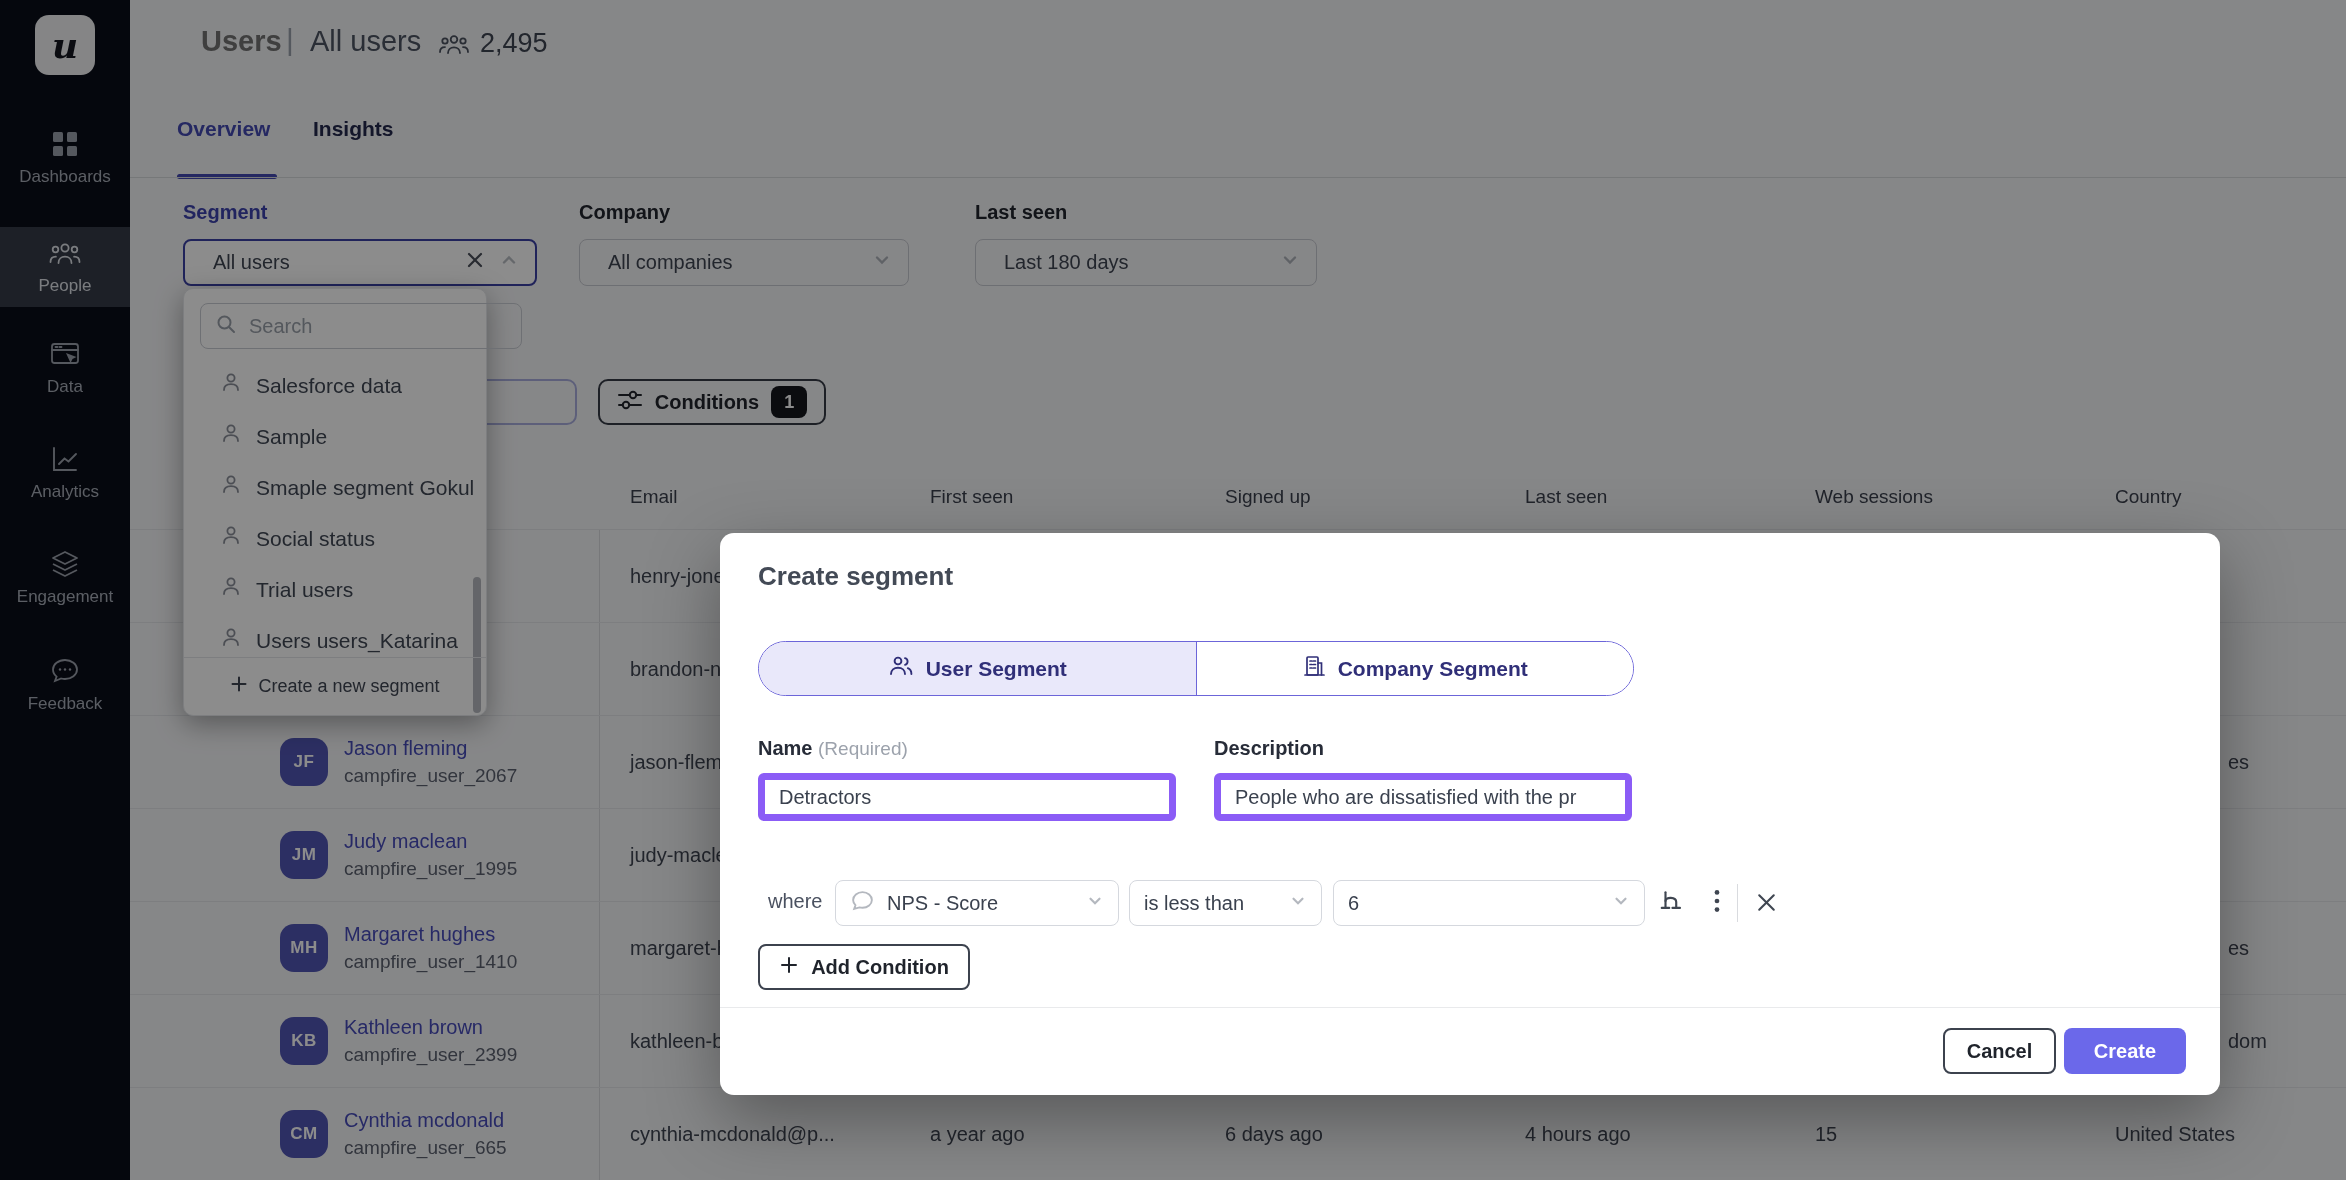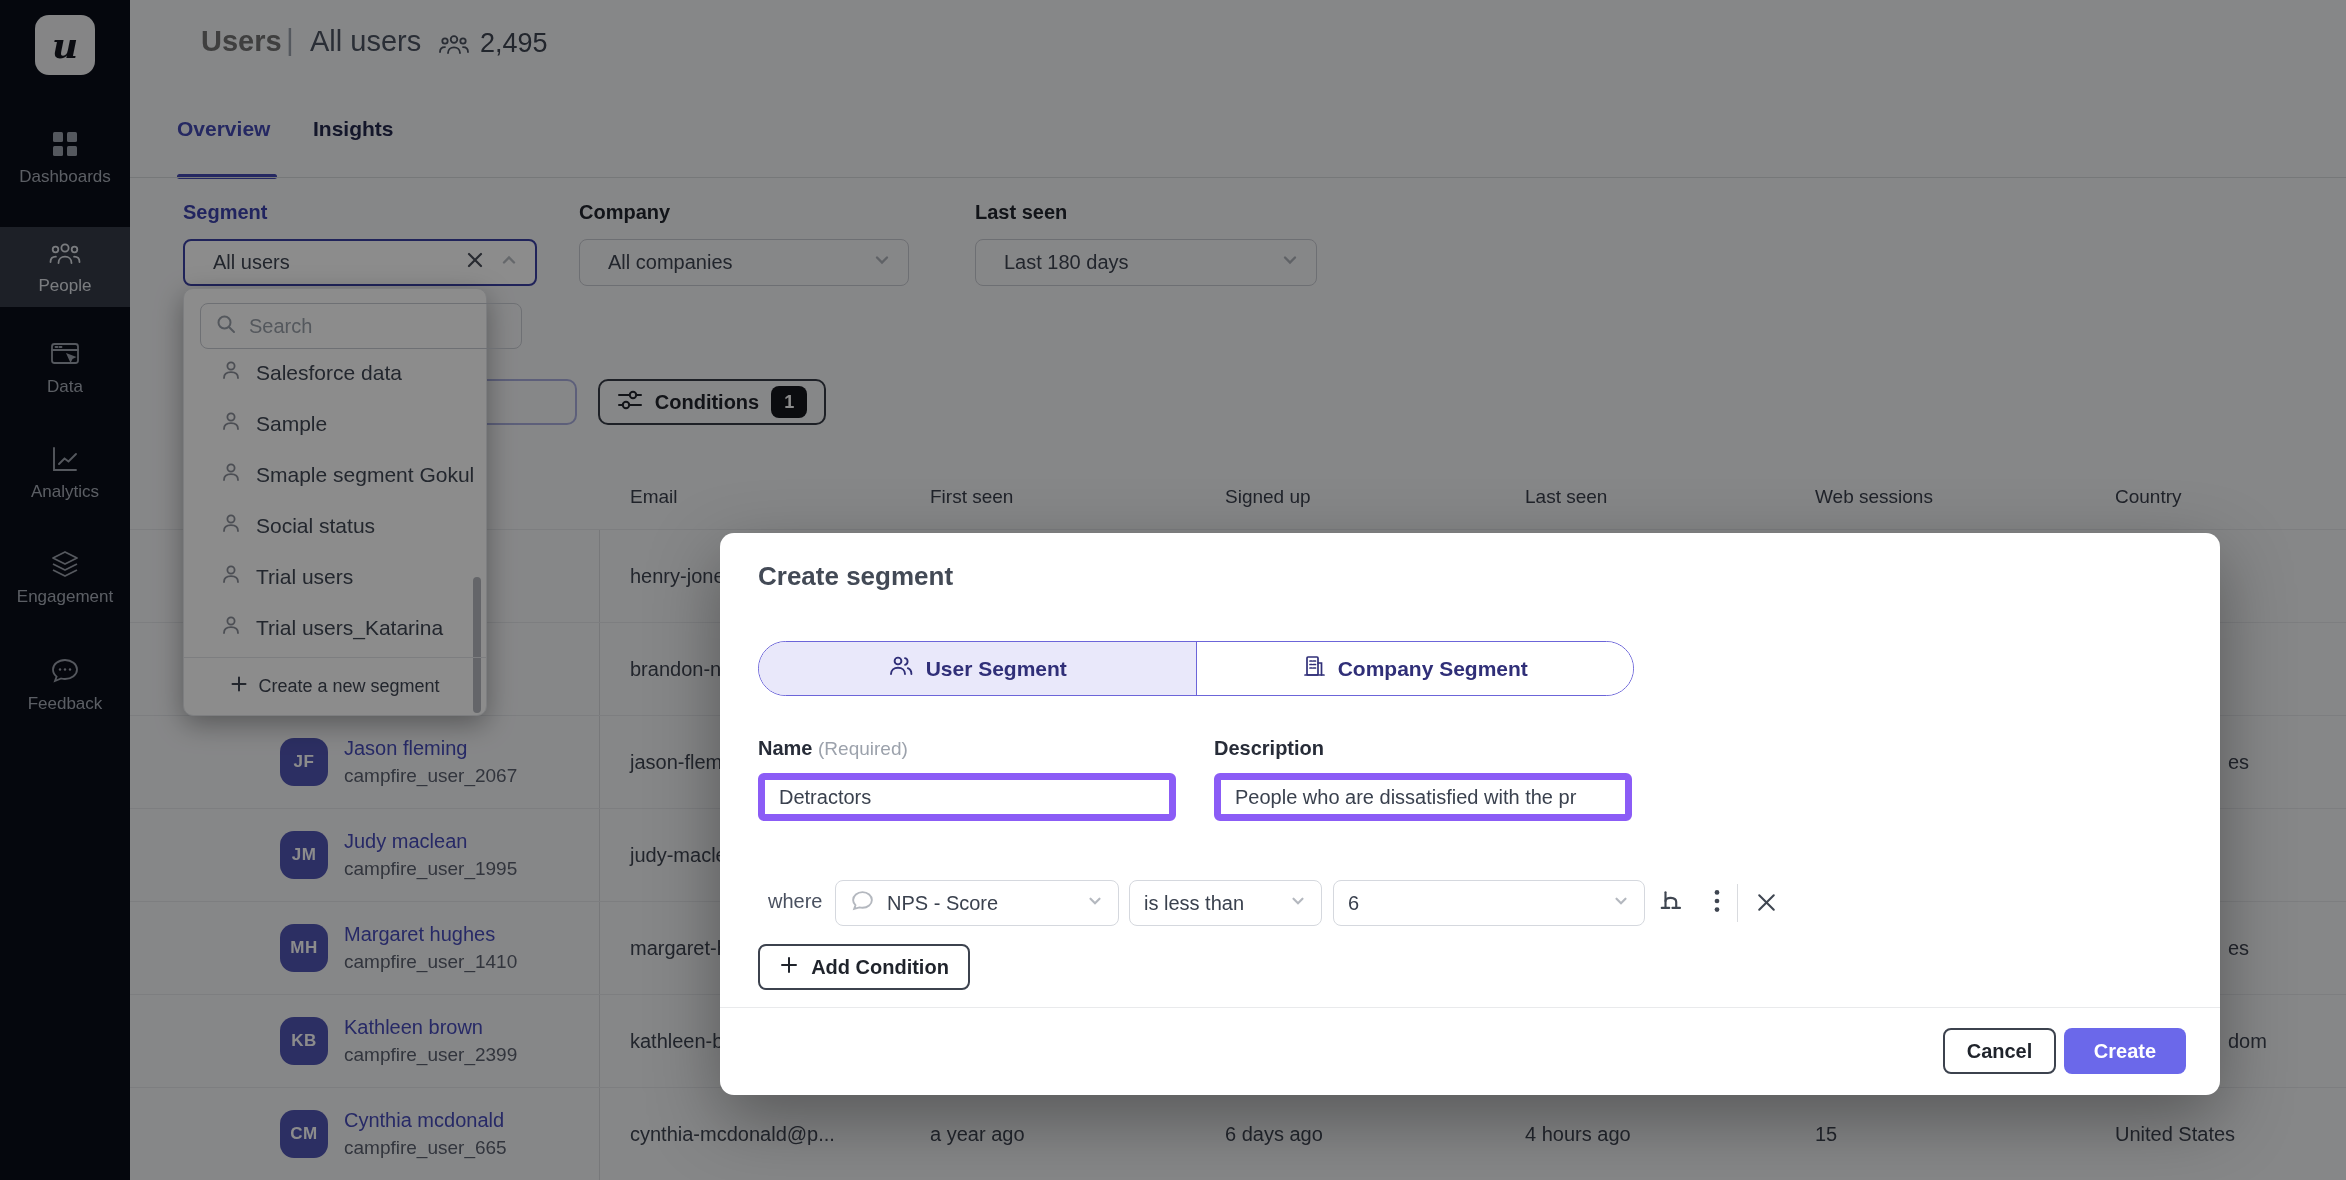--- a/index.html
+++ b/index.html
@@ -66,21 +66,21 @@
   .nm{font-weight:400;font-size:20px;color:#474cba;}
   .un{font-size:19px;color:#5c6270;margin-top:5px;}
   .frag{padding-left:143px;}
 
   
   .seg-panel{position:absolute;left:183px;top:288px;width:304px;height:428px;background:#fff;border-radius:10px;
              border:1px solid #e3e5e9;box-shadow:0 8px 28px rgba(0,0,0,.35);z-index:5;box-sizing:border-box;}
   .seg-search{position:absolute;left:16px;top:14px;width:322px;height:46px;border:1px solid #c9ccd3;border-radius:8px;
               box-sizing:border-box;display:flex;align-items:center;gap:12px;padding-left:14px;}
   .seg-search .ph{font-size:20px;color:#9aa0aa;}
-  .seg-item{position:absolute;left:0;width:100%;height:51px;display:flex;align-items:center;gap:14px;
+  .seg-item{position:absolute;left:0;width:100%;height:51px;display:flex;align-items:flex-end;gap:14px;
             padding-left:36px;box-sizing:border-box;font-size:21px;color:#414855;}
   .seg-foot{position:absolute;left:0;bottom:0;width:100%;height:57px;border-top:1px solid #e4e6e9;
             display:flex;align-items:center;justify-content:center;gap:10px;font-size:18px;color:#3f4552;
             border-radius:0 0 10px 10px;}
   .thumb{position:absolute;right:5px;top:288px;width:8px;height:136px;background:#b6b9bf;border-radius:4px;}
 
   
   .dim{position:absolute;inset:0;background:rgba(0,0,0,.45);z-index:40;}
   .modal{position:absolute;left:720px;top:533px;width:1500px;height:562px;background:#fff;border-radius:14px;
          box-shadow:0 24px 70px rgba(0,0,0,.35);z-index:50;}
@@ -415,21 +415,21 @@
             <circle cx="11" cy="7" r="3.6"></circle>
             <path d="M4 19c0-3.8 3-5.8 7-5.8s7 2 7 5.8"></path>
           </svg></span>
       <span>Trial users</span>
     </div>
     <div class="seg-item" style="top:313px">
       <span><svg width="22" height="22" viewBox="0 0 22 22" fill="none" stroke="#8a8f99" stroke-width="1.8" stroke-linecap="round">
             <circle cx="11" cy="7" r="3.6"></circle>
             <path d="M4 19c0-3.8 3-5.8 7-5.8s7 2 7 5.8"></path>
           </svg></span>
-      <span>Trial users_Katarina</span>
+      <span>Users users_Katarina</span>
     </div>
 
     <div class="thumb"></div>
 
     <div class="seg-foot">
       <span>
         <svg width="18" height="18" viewBox="0 0 18 18" fill="none" stroke="#3f4552" stroke-width="2" stroke-linecap="round">
             <path d="M9 2.5v13M2.5 9h13"></path>
           </svg></span>
       <span>Create a new segment</span>

